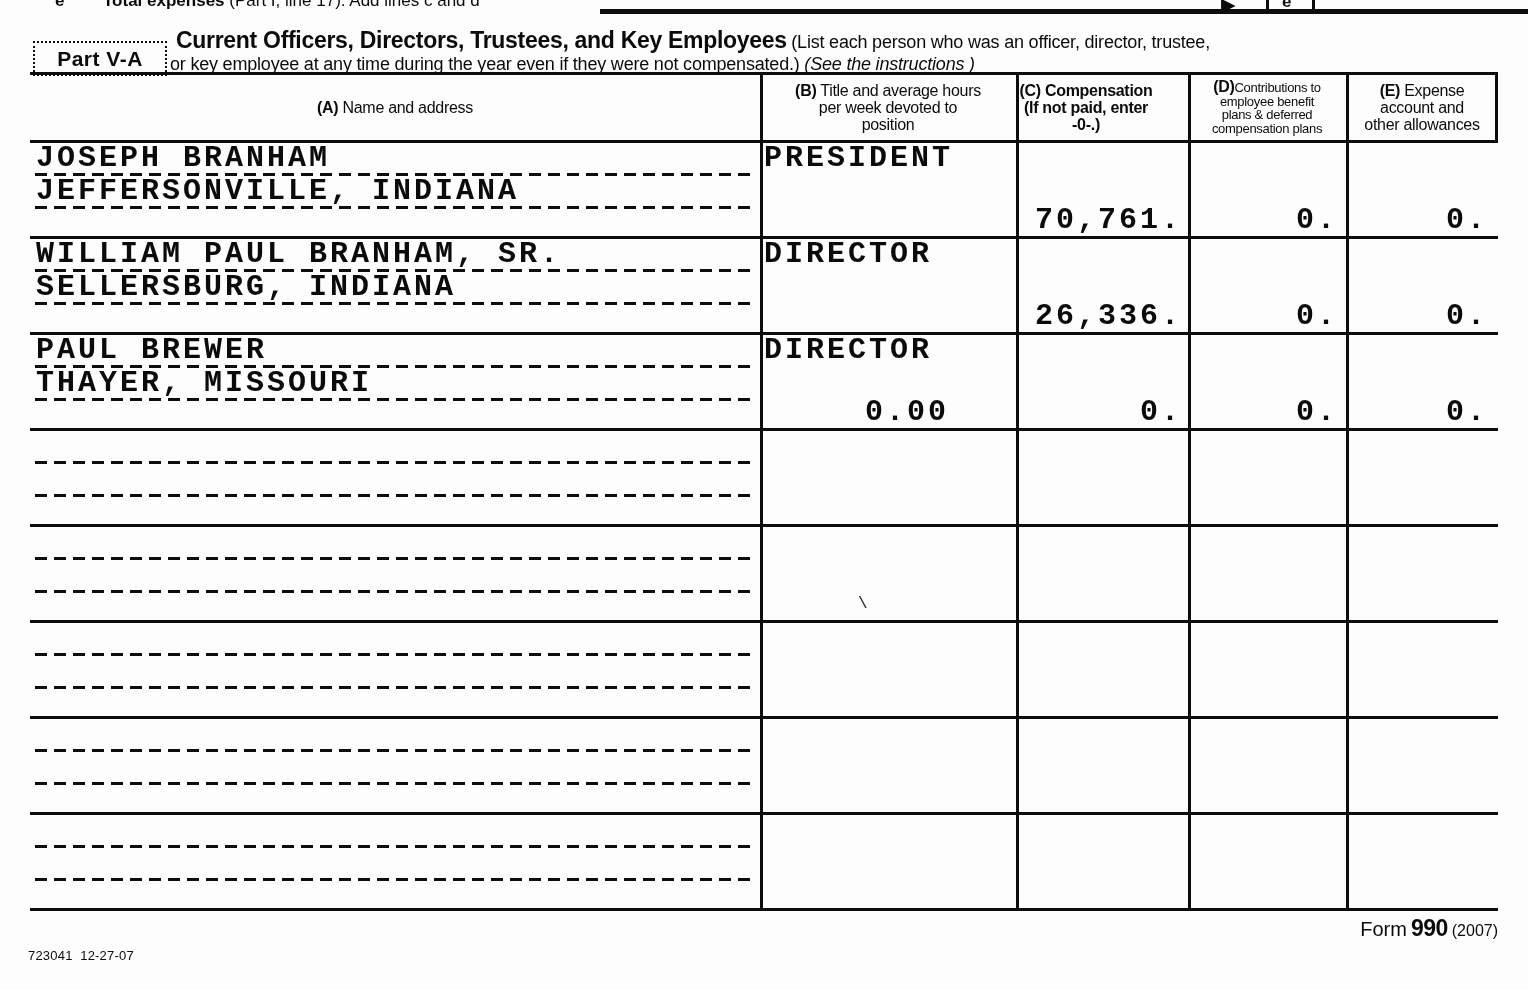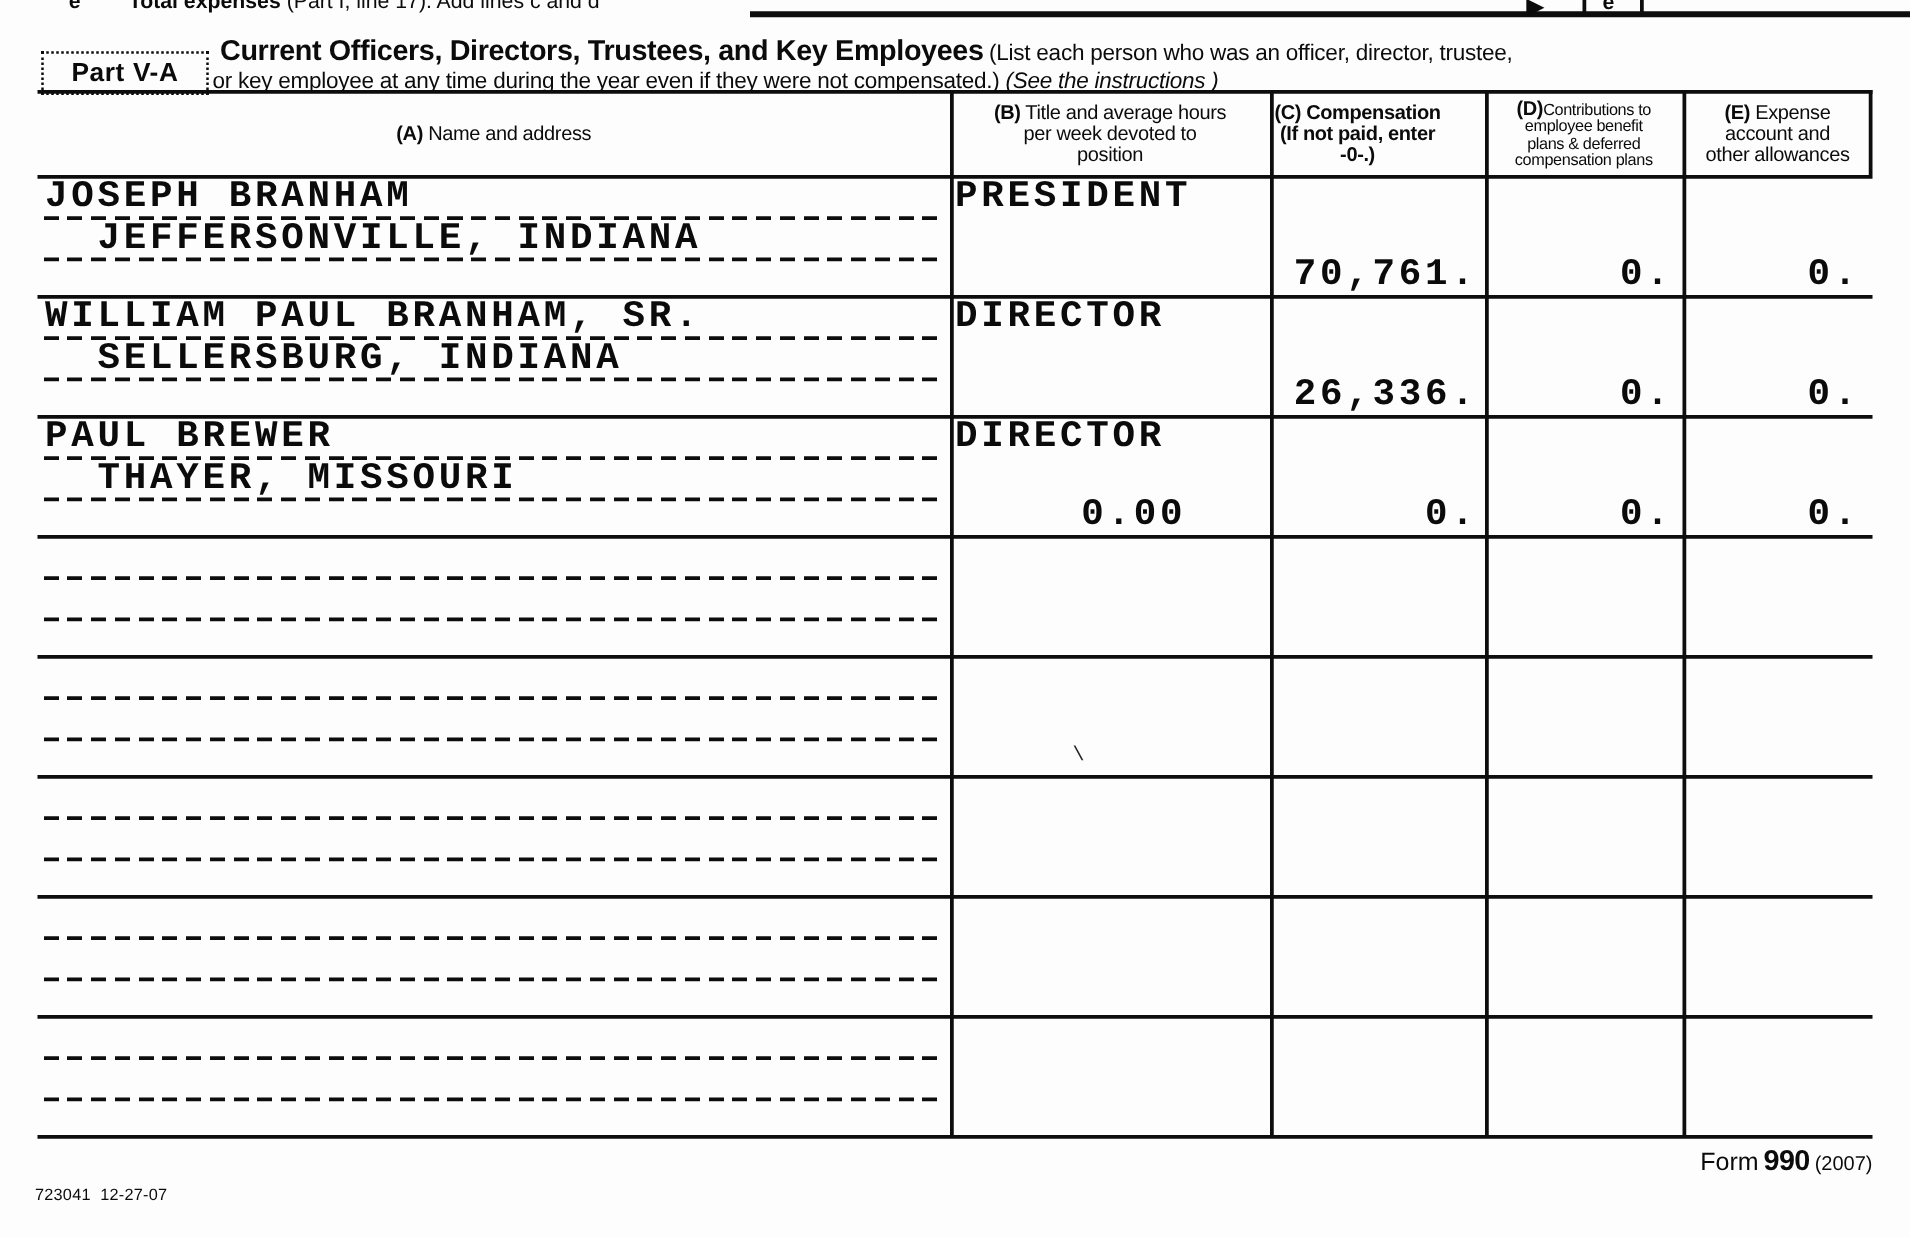--- a/index.html
+++ b/index.html
@@ -50,21 +50,21 @@
   .vhead-right{position:absolute;left:1495px;top:72px;width:2.5px;height:68px;background:#0d0d0d;}
   
   .trow{position:relative;height:96px;border-bottom:3px solid #0d0d0d;box-sizing:border-box;}
   .mono{font-family:"Liberation Mono", monospace;font-weight:700;font-size:30px;letter-spacing:3px;white-space:nowrap;}
   .cA{position:absolute;left:0;top:0;width:730px;height:100%;}
   .cB{position:absolute;left:730px;top:0;width:294px;height:100%;}
   .cC{position:absolute;left:986px;top:0;width:172px;height:100%;}
   .cD{position:absolute;left:1158px;top:0;width:158px;height:100%;}
   .cE{position:absolute;left:1316px;top:0;width:152px;height:100%;}
   .nameline{position:absolute;left:6px;top:0;line-height:30px;}
-  .addrline{position:absolute;left:6px;top:33px;line-height:30px;margin-left:42px;}
+  .addrline{position:absolute;left:6px;top:33px;line-height:30px;}
   .dash{position:absolute;left:5px;width:718px;height:3px;
     background-image:repeating-linear-gradient(90deg,#0d0d0d 0 12px,transparent 12px 19px);}
   .dash1{top:30px;}
   .dash2{top:63px;}
   .titletext{position:absolute;left:4px;top:0;line-height:30px;}
   .hours{position:absolute;left:0;right:0;bottom:1px;text-align:center;line-height:30px;}
   .comp{position:absolute;right:6px;bottom:1px;line-height:30px;}
   .bene{position:absolute;right:8px;bottom:1px;line-height:30px;}
   .expn{position:absolute;right:10px;bottom:1px;line-height:30px;}
   

